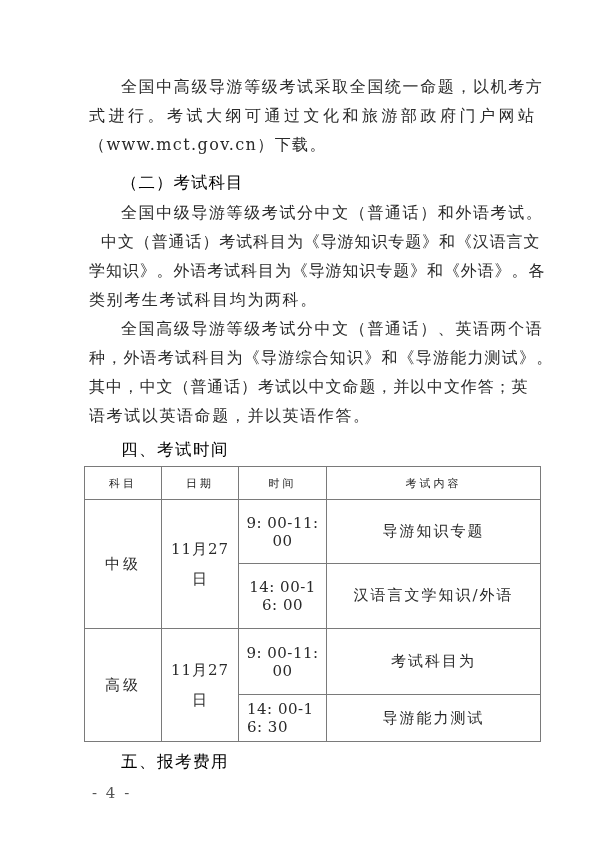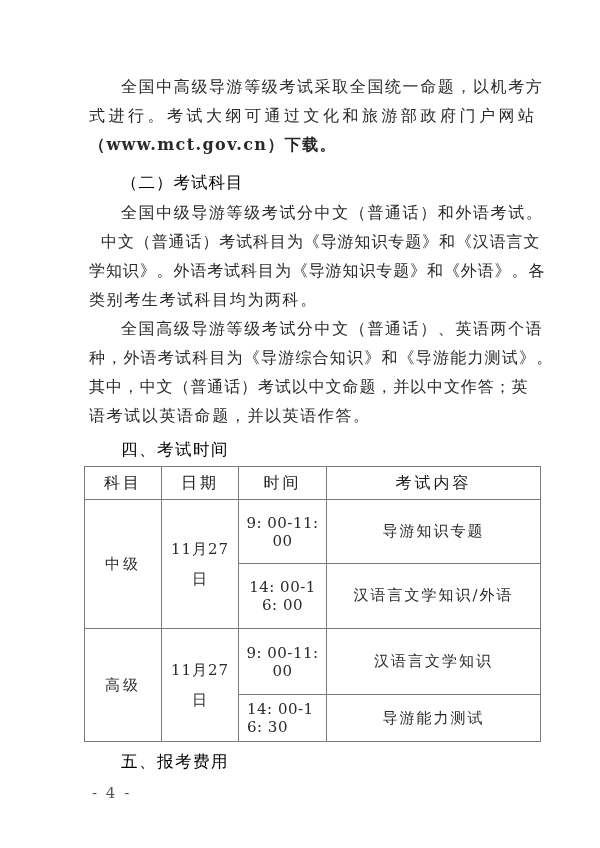--- a/index.html
+++ b/index.html
@@ -15,36 +15,36 @@
     .heading { font-family: "DejaVu Sans", "Liberation Sans", sans-serif; font-size: 16.5px; letter-spacing: 1.5px; color: #000000; }
     .subhead { left: 121px; letter-spacing: 1px; }
     table.sched {
       position: absolute; left: 84px; top: 466px; width: 456px; height: 276px;
       border-collapse: collapse; table-layout: fixed; font-size: 15px; color: #2a2a2a;
     }
     table.sched td, table.sched th {
       border: 1.5px solid #7a7a7a; text-align: center; vertical-align: middle; padding: 0;
       font-weight: normal;
     }
-    table.sched th { height: 30px; font-family: "DejaVu Sans", "Liberation Sans", sans-serif; font-size: 16px; letter-spacing: 3px; color: #1a1a1a; }
+    table.sched th { height: 30px; font-family: "DejaVu Sans", "Liberation Sans", sans-serif; font-size: 11px; letter-spacing: 3px; color: #1a1a1a; }
     .time-cell { line-height: 18px; letter-spacing: 0.5px; word-break: break-all; padding: 0 4px !important; }
     .left-al { text-align: left !important; padding-left: 8px !important; }
     .date-cell { line-height: 30px; letter-spacing: 1px; word-break: break-all; padding: 0 8px !important; }
     .content-cell { letter-spacing: 2px; }
     .level-cell { letter-spacing: 3px; }
     .pagenum { position: absolute; left: 92px; top: 784px; font-size: 15px; color: #555; letter-spacing: 2px; }
   </style>
 </head>
 <body>
 
 <div>
 
   <div class="line indent" style="top:77px; letter-spacing:1.6px;">全国中高级导游等级考试采取全国统一命题，以机考方</div>
   <div class="line" style="top:106px; letter-spacing:3.5px;text-align:right;">式进行。考试大纲可通过文化和旅游部政府门户网站</div>
-  <div class="line" style="top:135px; letter-spacing:1.4px;font-weight:bold;">（www.mct.gov.cn）下载。</div>
+  <div class="line" style="top:135px; letter-spacing:1.4px;">（www.mct.gov.cn）下载。</div>
 
   <div class="line heading subhead" style="top:173px;">（二）考试科目</div>
 
   <div class="line indent" style="top:203px; letter-spacing:1.6px;">全国中级导游等级考试分中文（普通话）和外语考试。</div>
   <div class="line" style="top:232px; letter-spacing:0.9px;margin-left:12px;">中文（普通话）考试科目为《导游知识专题》和《汉语言文</div>
   <div class="line" style="top:261px; letter-spacing:0.9px;">学知识》。外语考试科目为《导游知识专题》和《外语》。各</div>
   <div class="line" style="top:290px; letter-spacing:1.6px;">类别考生考试科目均为两科。</div>
 
   <div class="line indent" style="top:319px; letter-spacing:1.6px;">全国高级导游等级考试分中文（普通话）、英语两个语</div>
   <div class="line" style="top:348px; letter-spacing:1.2px;">种，外语考试科目为《导游综合知识》和《导游能力测试》。</div>
@@ -74,21 +74,21 @@
       <td class="content-cell">导游知识专题</td>
     </tr>
     <tr style="height:61px;">
       <td class="time-cell">14: 00-16: 00</td>
       <td class="content-cell">汉语言文学知识/外语</td>
     </tr>
     <tr style="height:62px;">
       <td rowspan="2" class="level-cell">高级</td>
       <td rowspan="2" class="date-cell">11月27日</td>
       <td class="time-cell">9: 00-11: 00</td>
-      <td class="content-cell">汉语言文学知识</td>
+      <td class="content-cell">考试科目为</td>
     </tr>
     <tr style="height:44px;">
       <td class="time-cell left-al">14: 00-16: 30</td>
       <td class="content-cell">导游能力测试</td>
     </tr>
   </tbody>
     </table>
 
   <div class="line heading" style="top:752px; left:121px;">五、报考费用</div>
 

